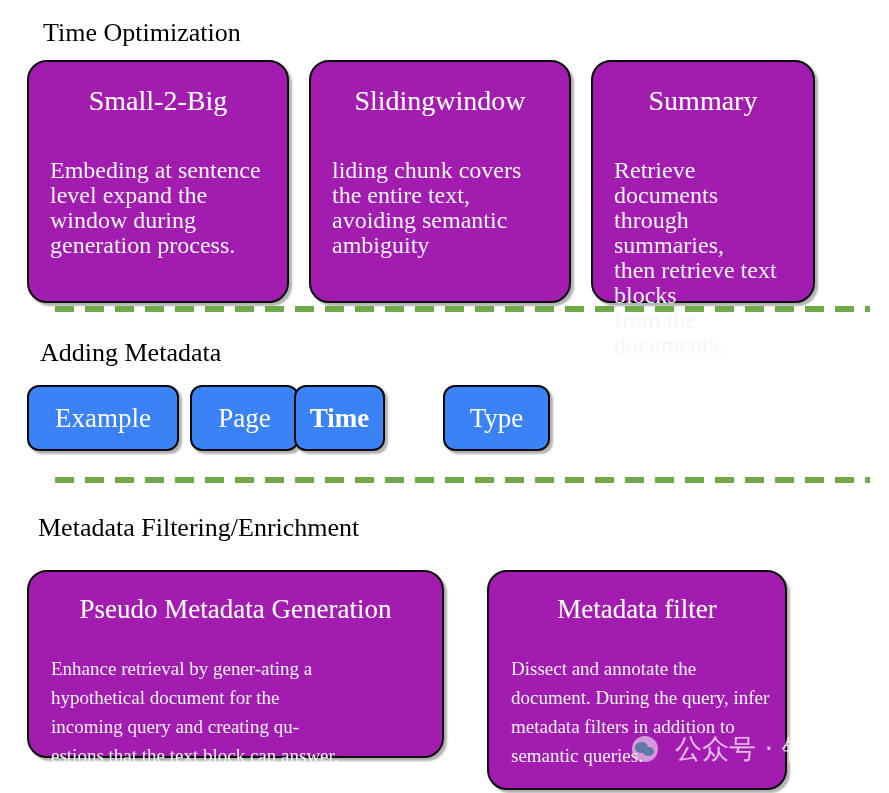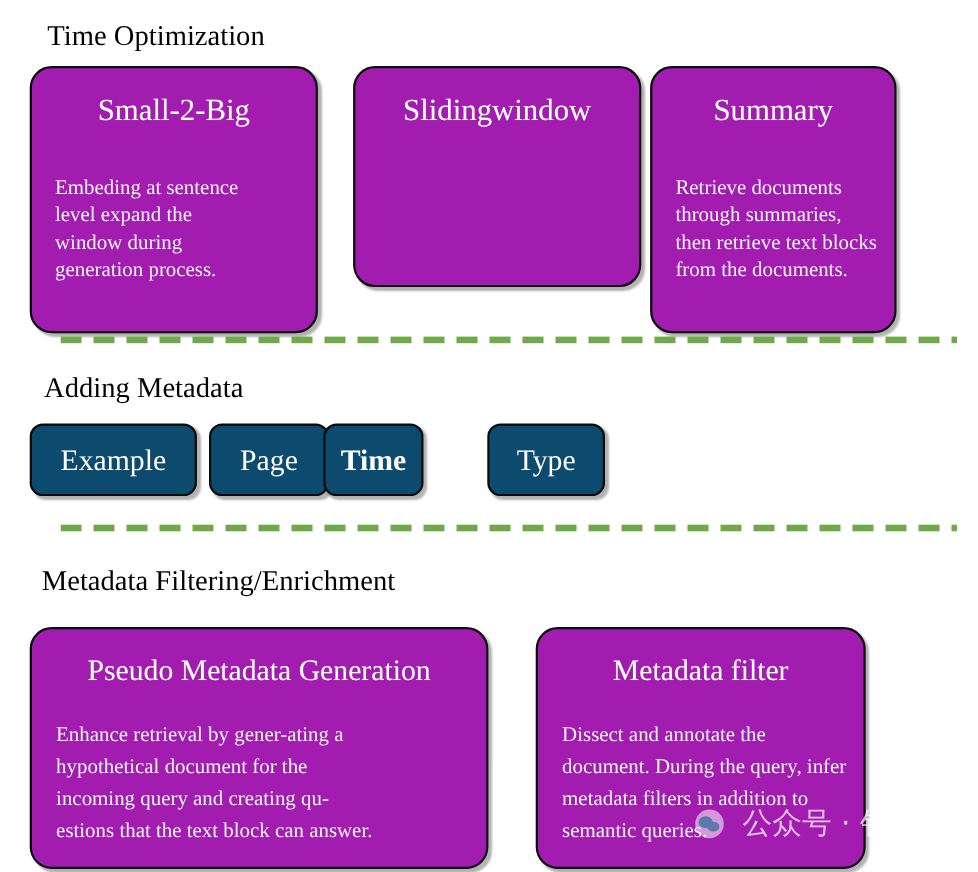--- a/index.html
+++ b/index.html
@@ -51,54 +51,54 @@
     color: #ffffff;
     font-family: "Liberation Serif", "DejaVu Serif", serif;
     font-size: 28px;
     line-height: 34px;
     text-shadow: 0 0 1px rgba(255,255,255,0.25);
   }
   .card-body {
     position: absolute;
     color: #f2f5fb;
     font-family: "Liberation Serif", "DejaVu Serif", serif;
-    font-size: 19px;
+    font-size: 24px;
     line-height: 25px;
     white-space: pre-line;
   }
 
   
   #card-small2big   { left: 27px;  top: 60px;  width: 262px; height: 243px; }
-  #card-slidingwin  { left: 309px; top: 60px;  width: 262px; height: 201px; margin-left: 12px; }
+  #card-slidingwin  { left: 309px; top: 60px;  width: 262px; height: 243px; }
   #card-summary     { left: 591px; top: 60px;  width: 224px; height: 243px; }
 
   #card-small2big  .card-title { top: 22px; }
   #card-slidingwin .card-title { top: 22px; }
   #card-summary    .card-title { top: 22px; }
 
   #card-small2big  .card-body { left: 21px; top: 96px; right: 14px; }
   #card-slidingwin .card-body { left: 21px; top: 96px; right: 14px; }
   #card-summary    .card-body { left: 21px; top: 96px; right: 14px; }
 
   
-  #card-pseudo  { left: 27px;  top: 570px; width: 417px; height: 220px; }
+  #card-pseudo  { left: 27px;  top: 570px; width: 417px; height: 188px; }
   #card-filter  { left: 487px; top: 570px; width: 300px; height: 220px; }
 
   #card-pseudo .card-title { top: 20px; font-size: 27px; }
   #card-filter .card-title { top: 20px; font-size: 27px; }
 
   #card-pseudo .card-body { left: 22px; top: 82px; right: 12px; font-size: 19px; line-height: 29px; }
   #card-filter .card-body { left: 22px; top: 82px; right: 12px; font-size: 19px; line-height: 29px; }
 
   
   .chip {
     position: absolute;
     top: 385px;
     height: 66px;
-    background: #0c4a6e;
+    background: #3b82f6;
     border: 2px solid #0a0a0a;
     border-radius: 12px;
     box-sizing: border-box;
     box-shadow: 3px 3px 2px rgba(0,0,0,0.30);
     display: flex;
     align-items: center;
     justify-content: center;
   }
   .chip-label {
     color: #ffffff;
@@ -178,20 +178,24 @@
   <div class="card" id="card-small2big">
     <div class="card-title">Small-2-Big</div>
     <div class="card-body">Embeding at sentence
 level expand the
 window during
 generation process.</div>
   </div>
 
   <div class="card" id="card-slidingwin">
     <div class="card-title">Slidingwindow</div>
+    <div class="card-body">liding chunk covers
+the entire text,
+avoiding semantic
+ambiguity</div>
   </div>
 
   <div class="card" id="card-summary">
     <div class="card-title">Summary</div>
     <div class="card-body">Retrieve documents
 through summaries,
 then retrieve text blocks
 from the documents.</div>
   </div>
 

